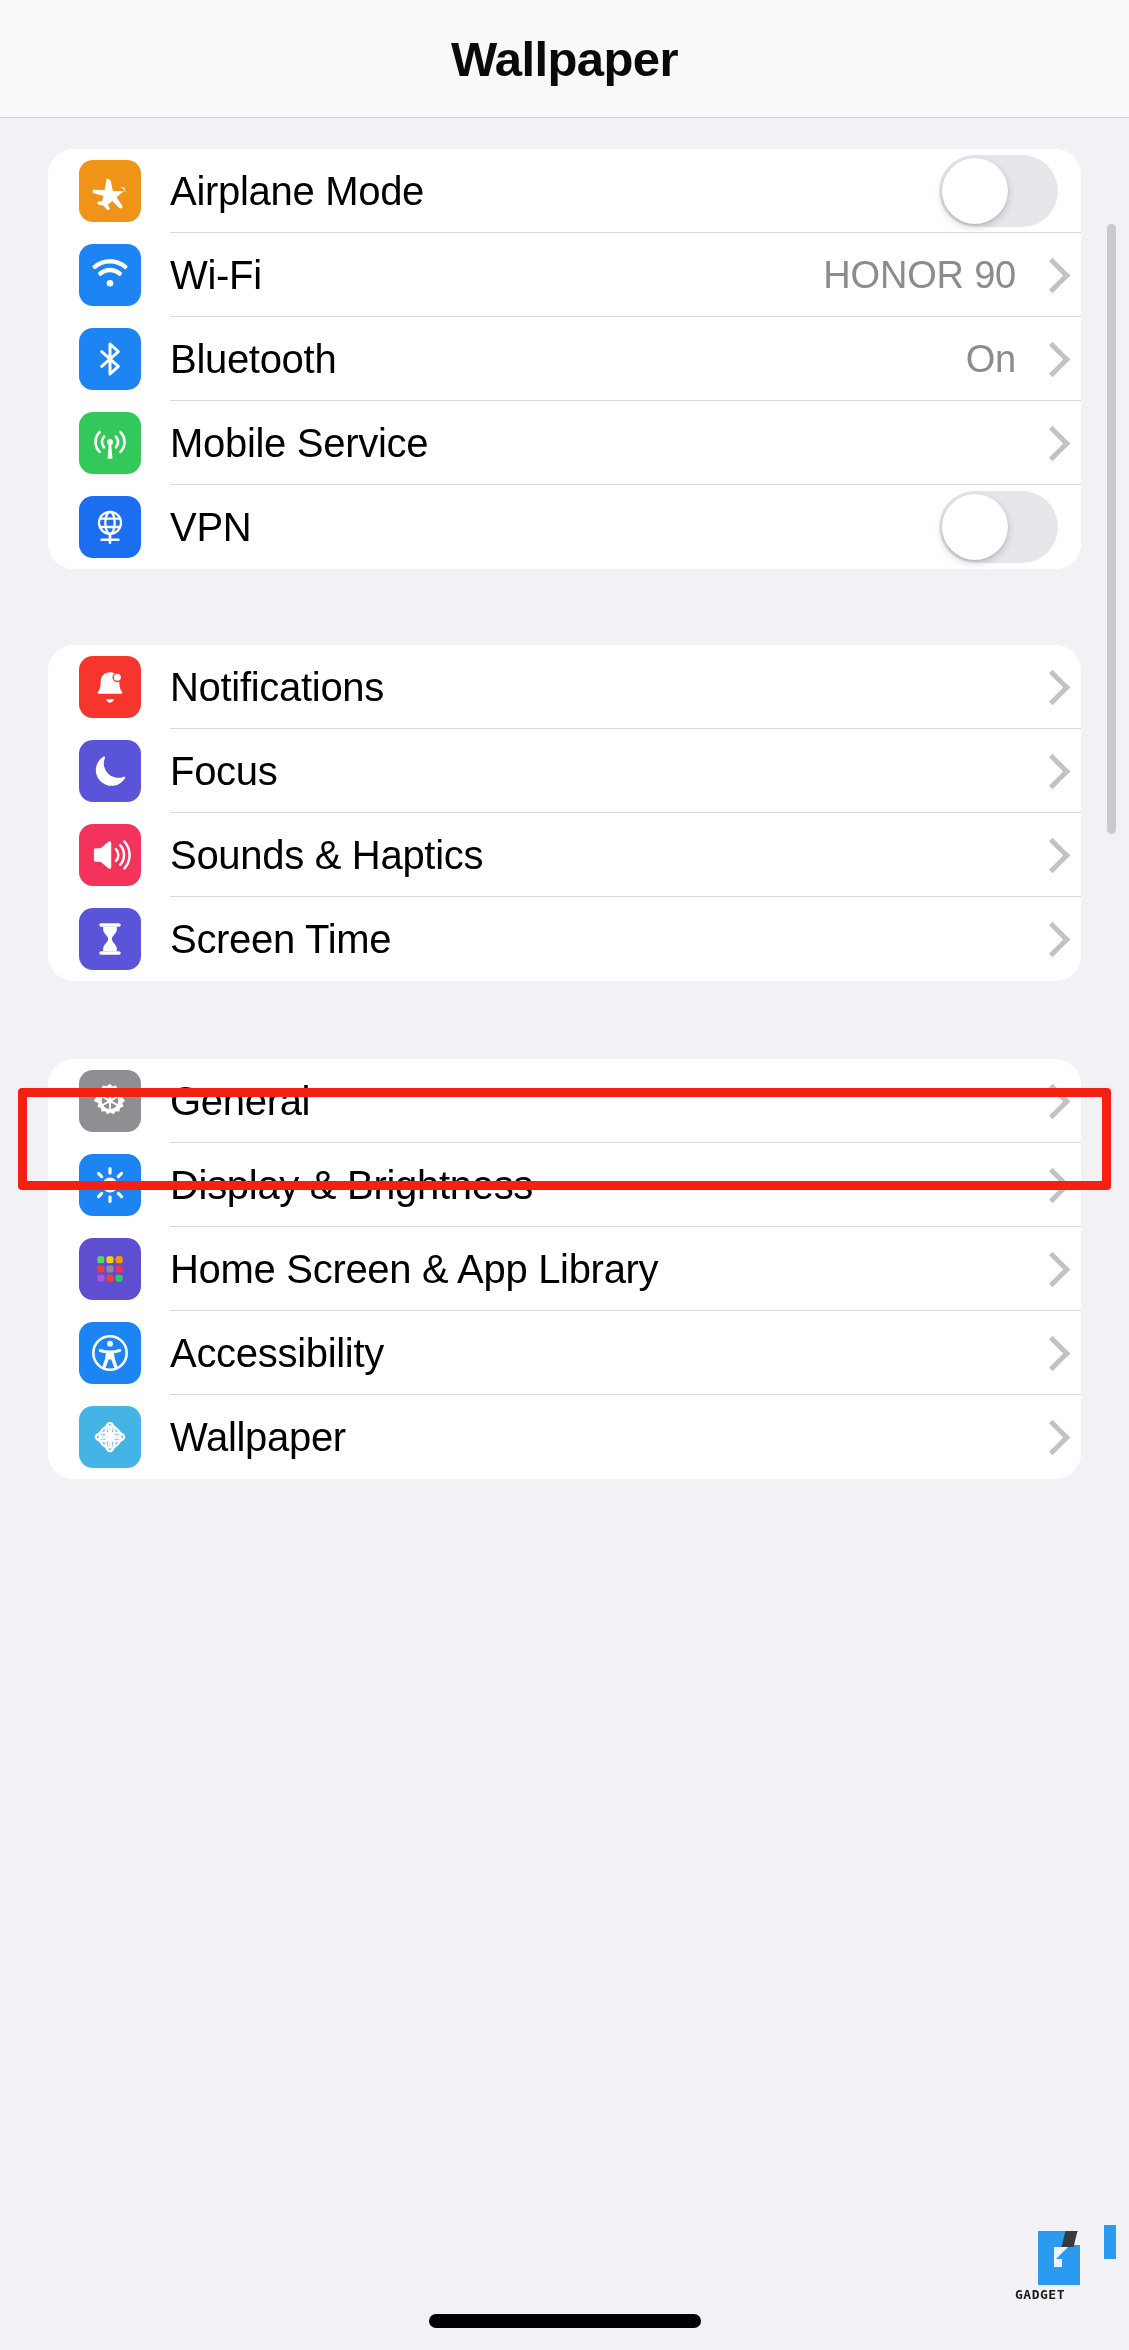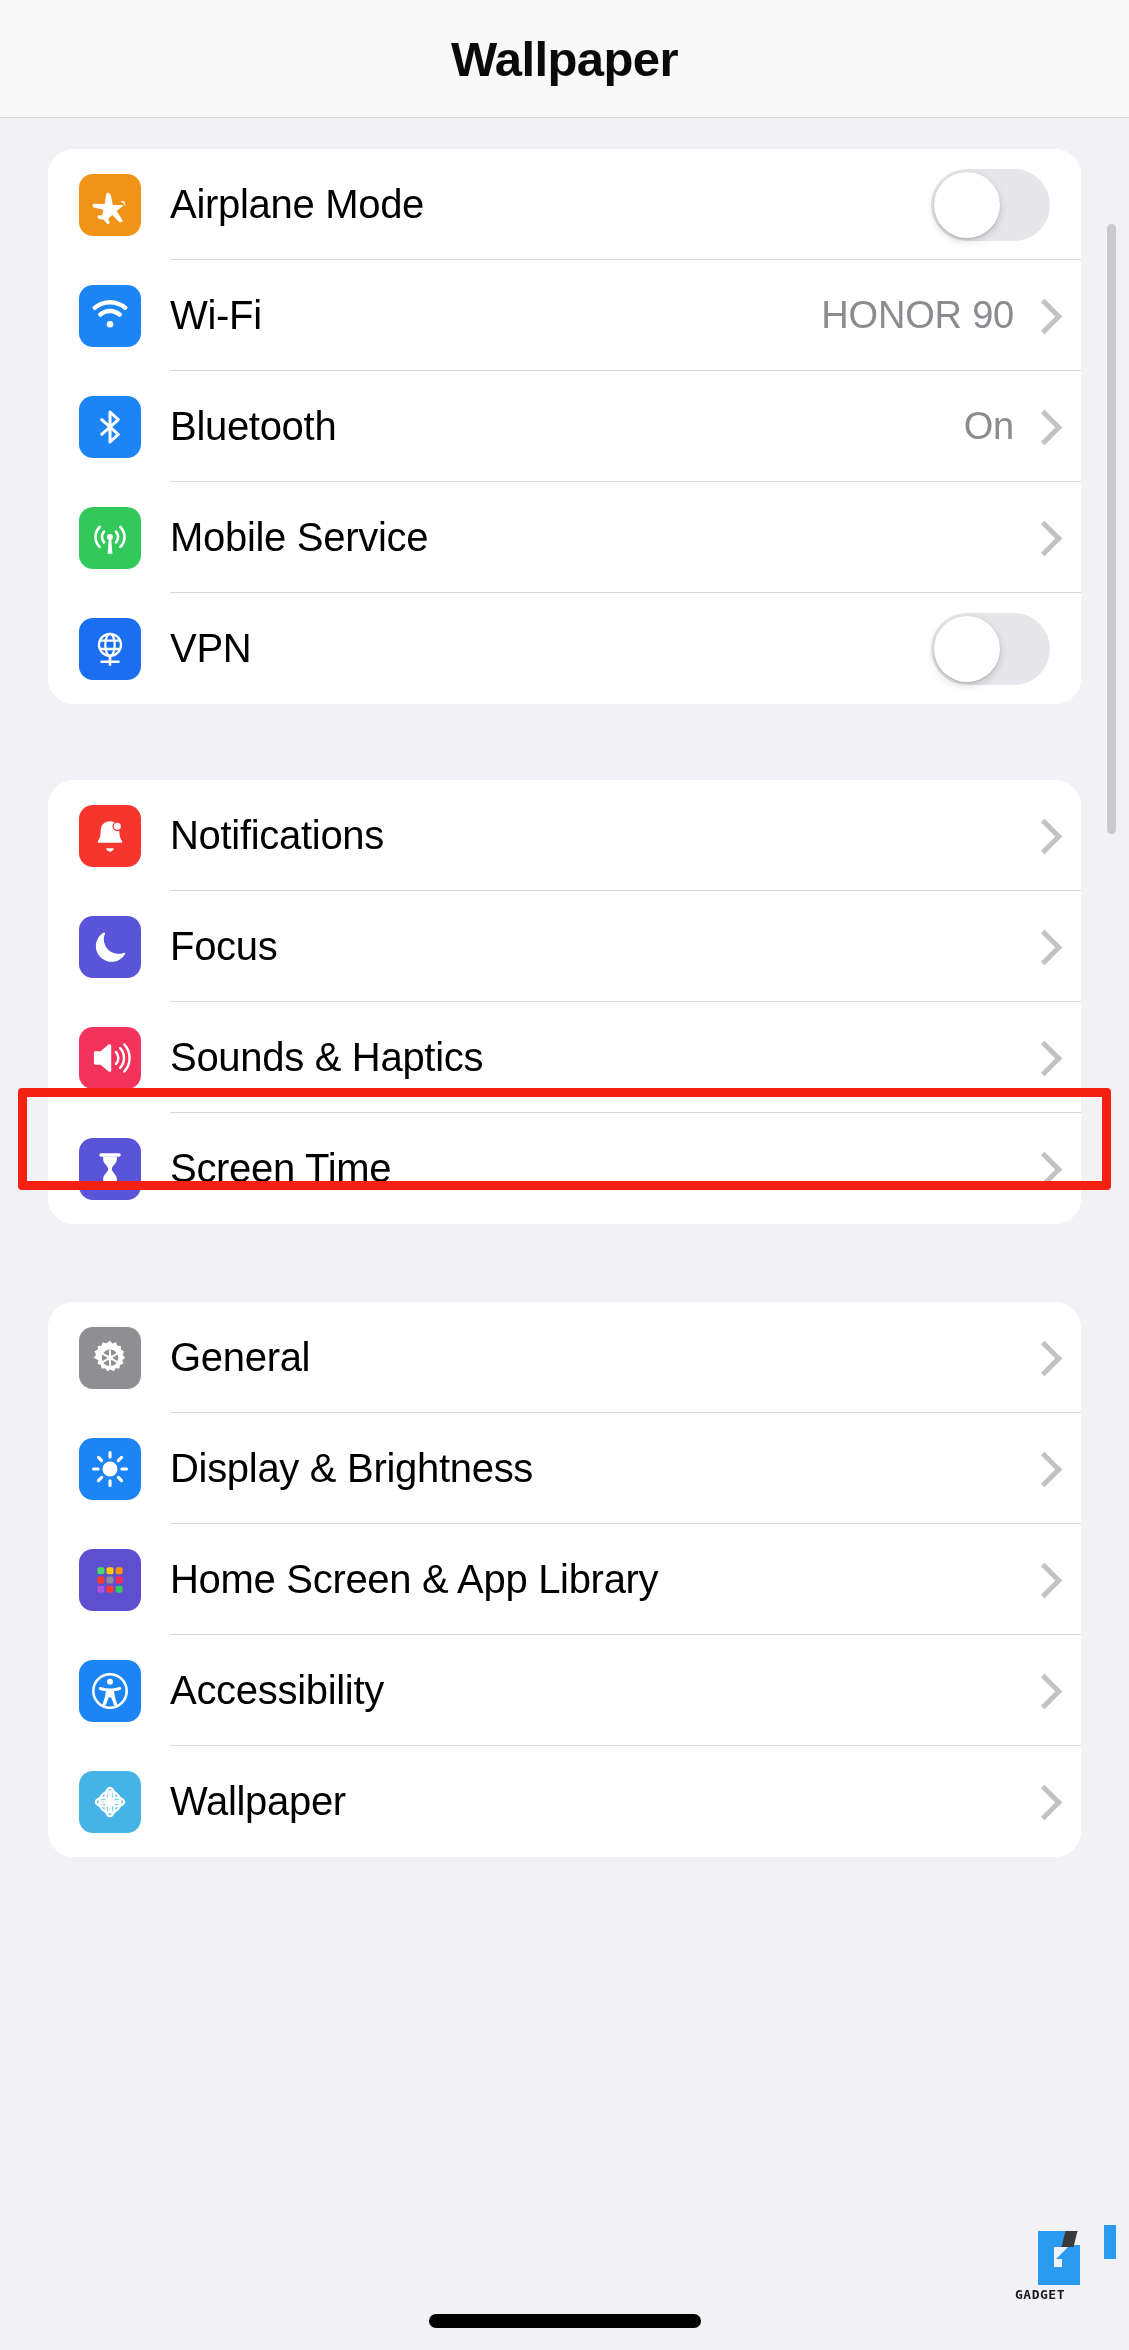--- a/index.html
+++ b/index.html
@@ -48,23 +48,23 @@
     position:relative;
   }
   .group.gap-1 { margin-top:31px; }
   .group.gap-2 { margin-top:76px; }
   .group.gap-3 { margin-top:78px; }
 
   .row {
     position:relative;
     display:flex;
     align-items:center;
-    height:111px;
+    height:84px;
     padding-left:31px;
-    padding-right:31px;
+    padding-right:23px;
     background:#ffffff;
   }
   .row .rowinner {
     display:flex;
     align-items:center;
     flex:1;
     height:100%;
     position:relative;
   }
   .row.sep .rowinner::after {
@@ -92,21 +92,21 @@
     font-size:40px;
     color:#000;
     letter-spacing:-0.3px;
     white-space:nowrap;
   }
 
   .trailing {
     margin-left:auto;
     display:flex;
     align-items:center;
-    gap:18px;
+    gap:24px;
   }
   .value {
     font-size:38px;
     color:#8b8b90;
     letter-spacing:-0.2px;
   }
   .chev {
     width:18px; height:32px;
     flex:0 0 18px;
     position:relative;

